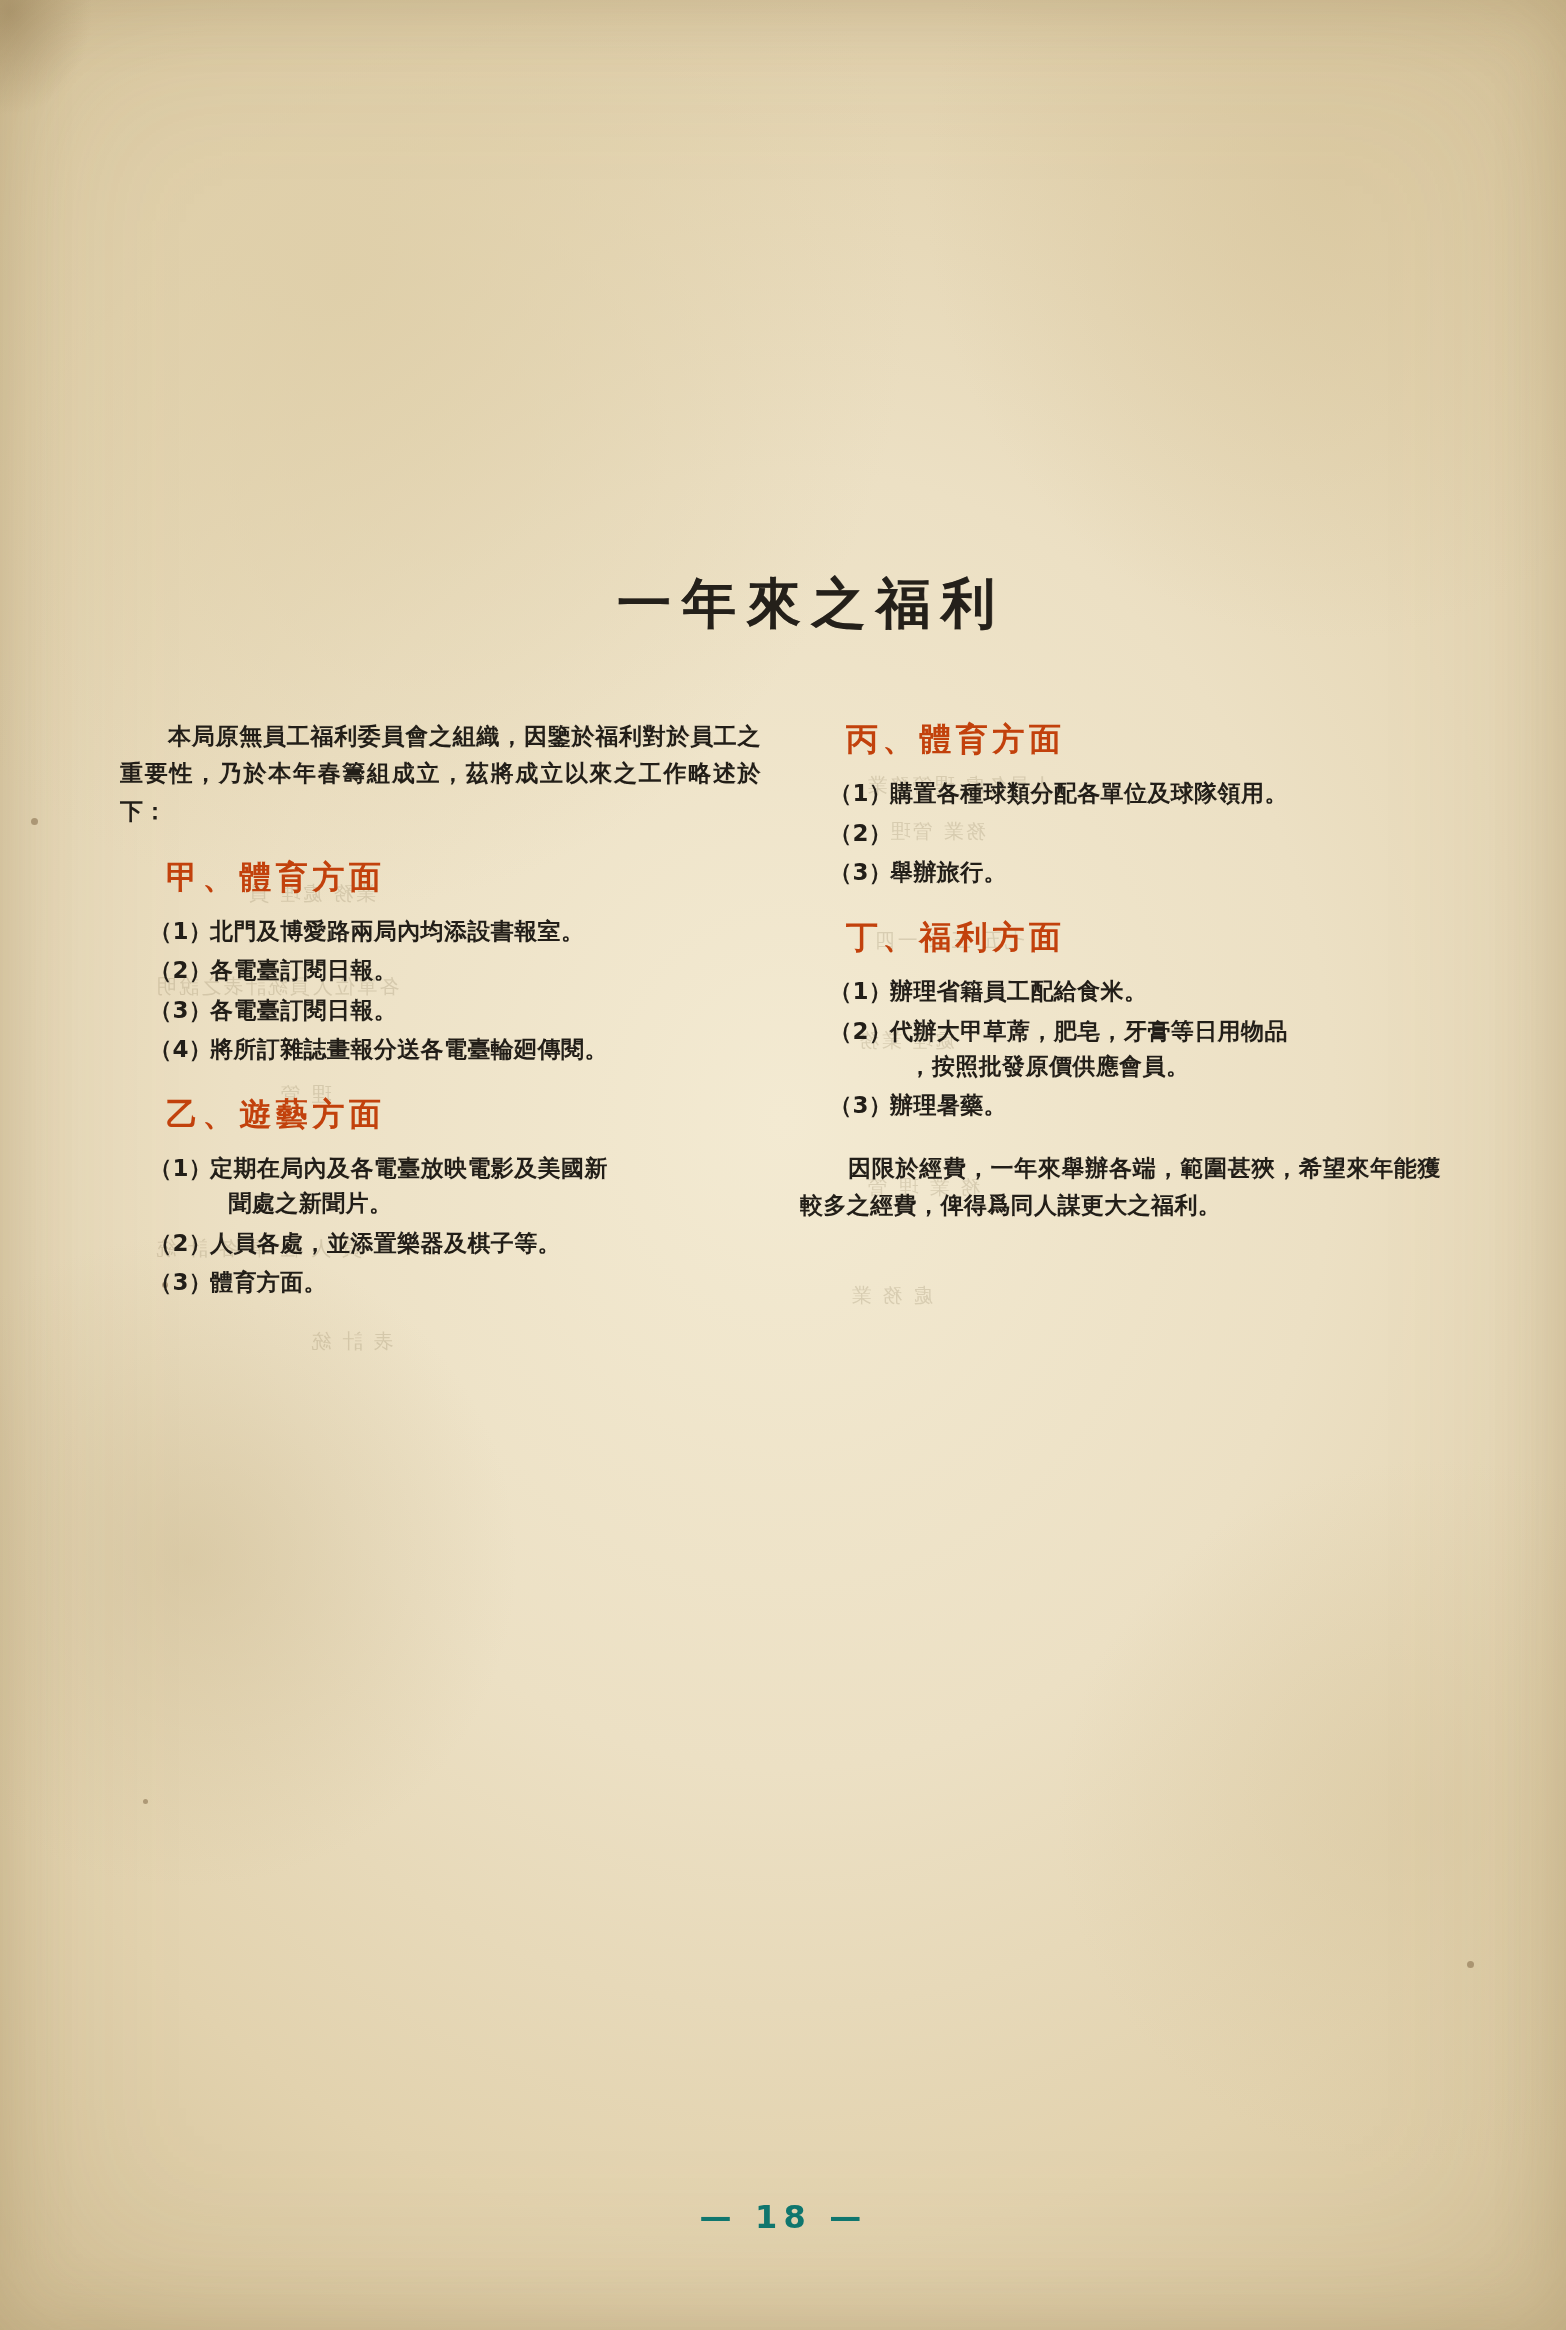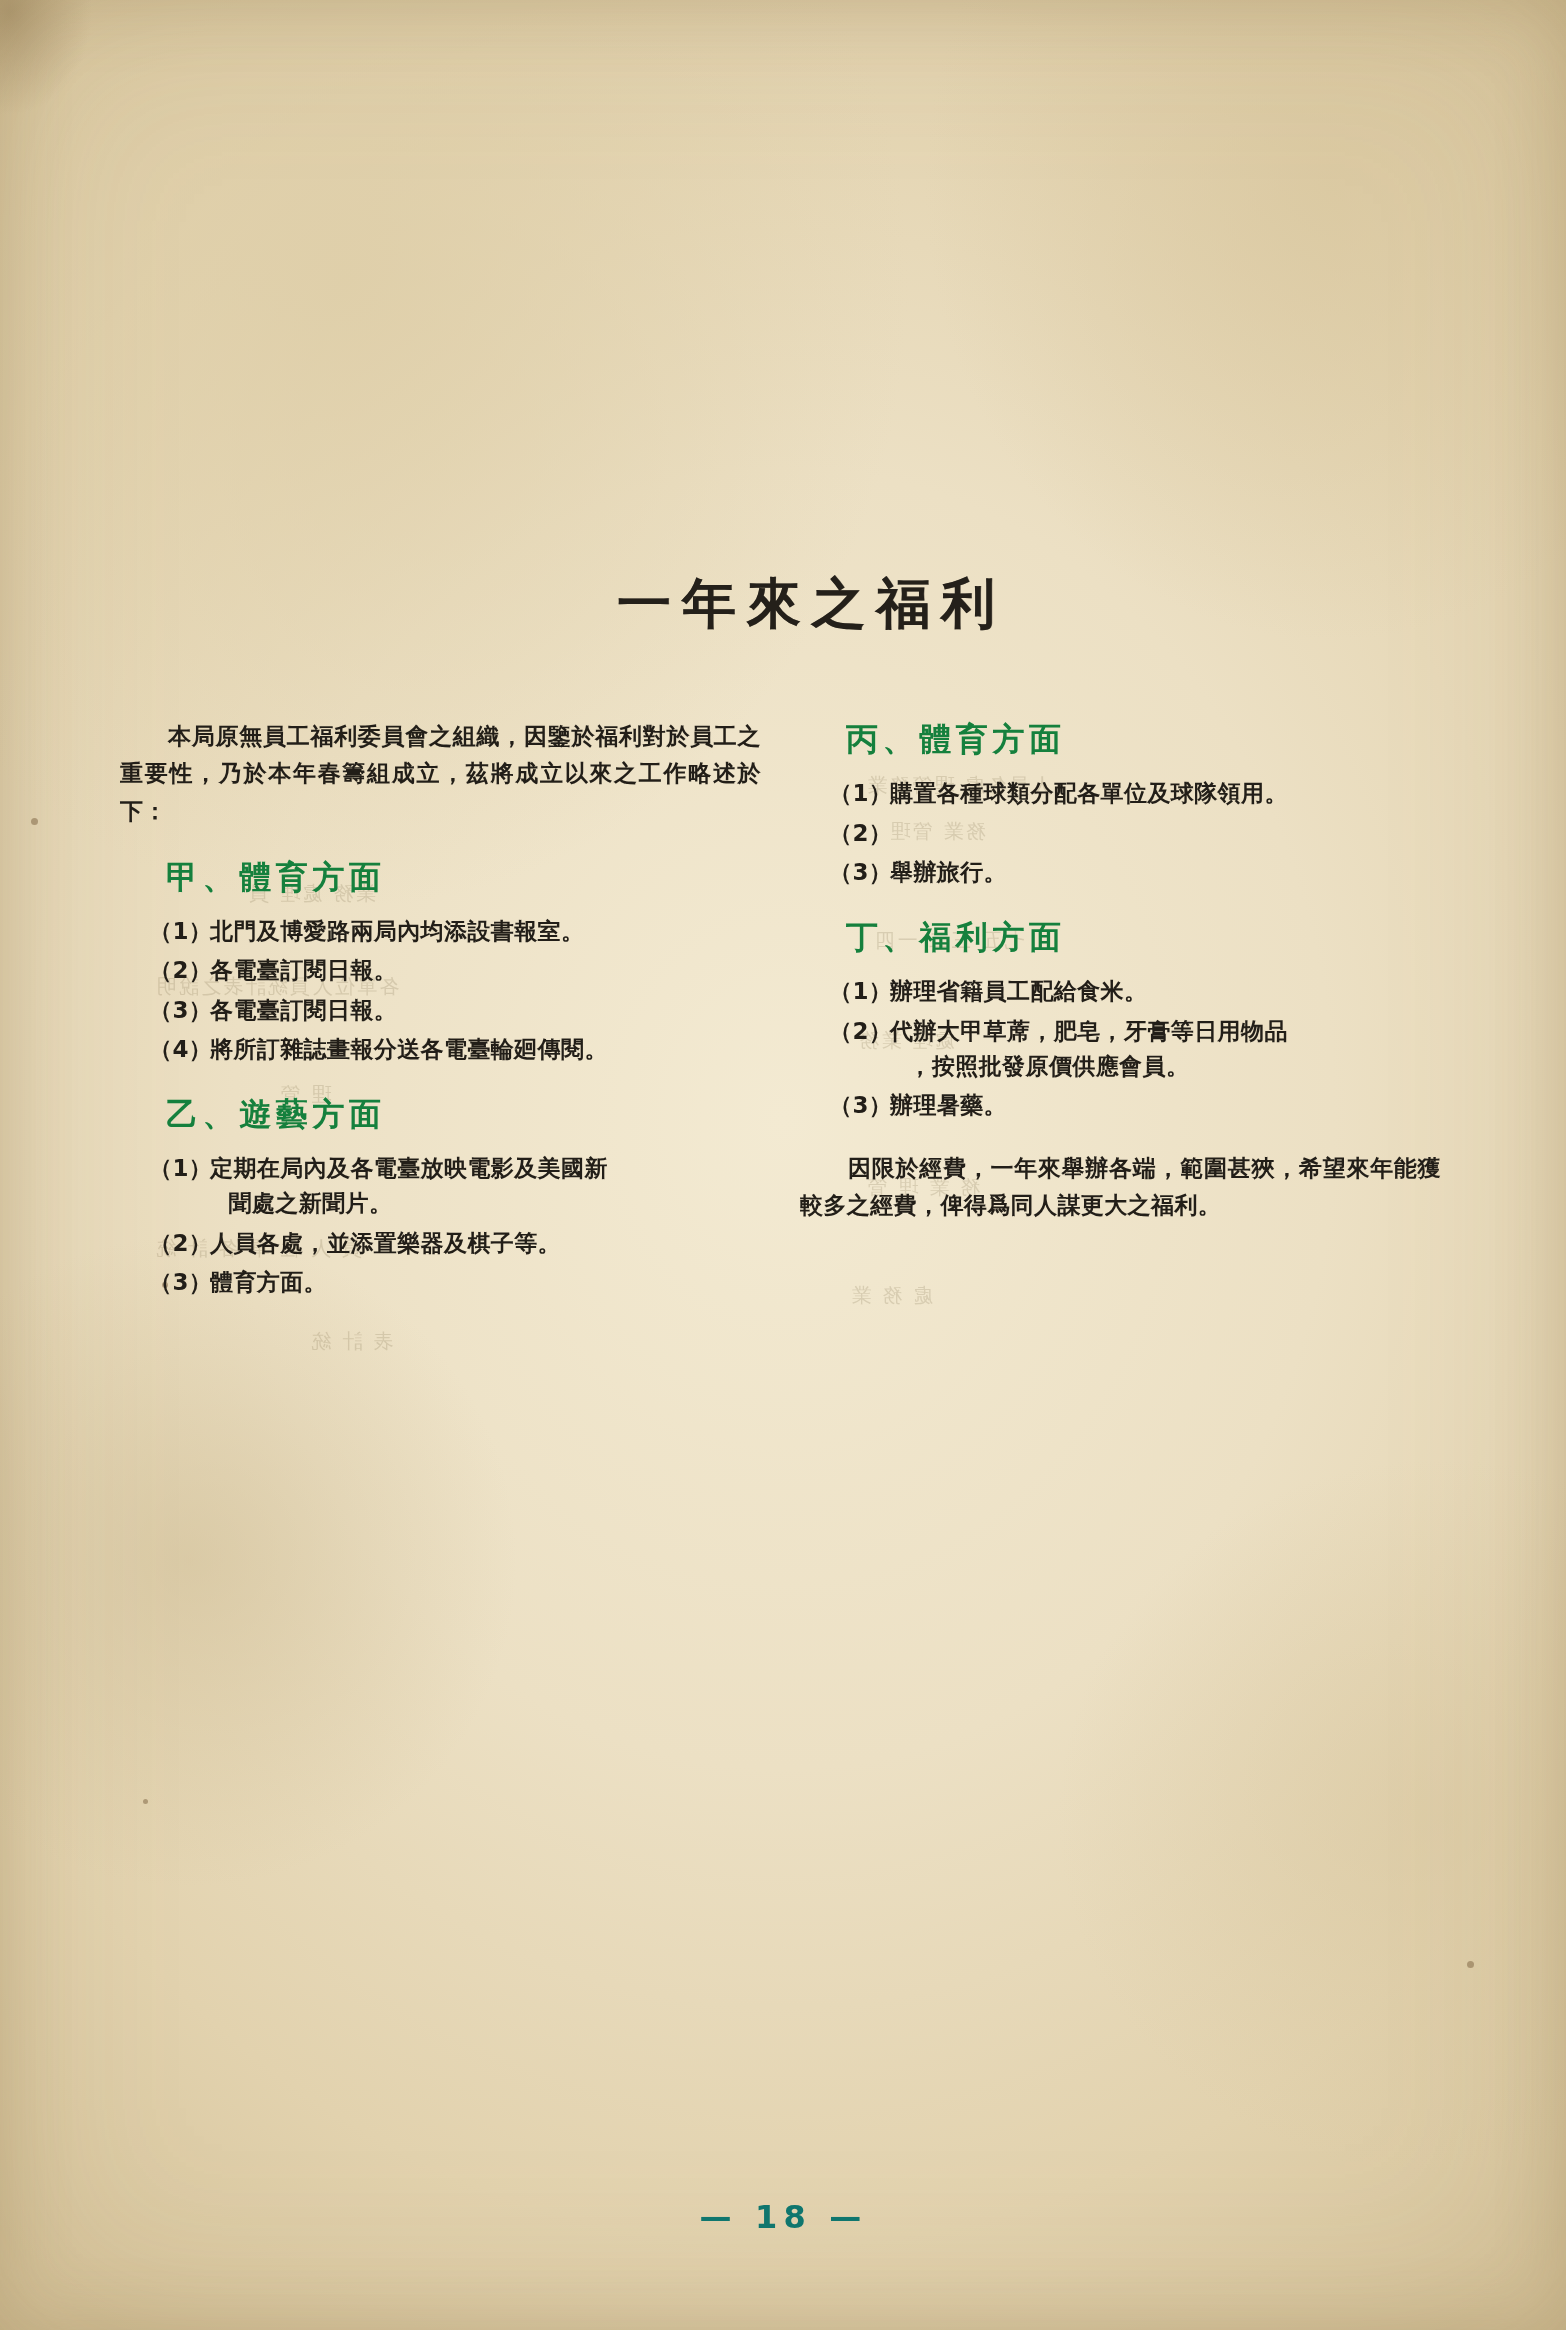--- a/index.html
+++ b/index.html
@@ -104,21 +104,21 @@
   }
   .para.indent {
     text-indent: 48px;
   }
 
   .section-head {
     font-family: Liberation Serif, serif;
     font-weight: bold;
     font-size: 32px;
     letter-spacing: 4.6px;
-    color: #15803d;
+    color: #c2410c;
     margin: 26px 0 14px 46px;
   }
 
   .item {
     display: flex;
     font-family: "DejaVu Sans", "Liberation Sans", sans-serif;
     font-weight: bold;
     font-size: 23px;
     line-height: 1.52;
     color: #221e18;

